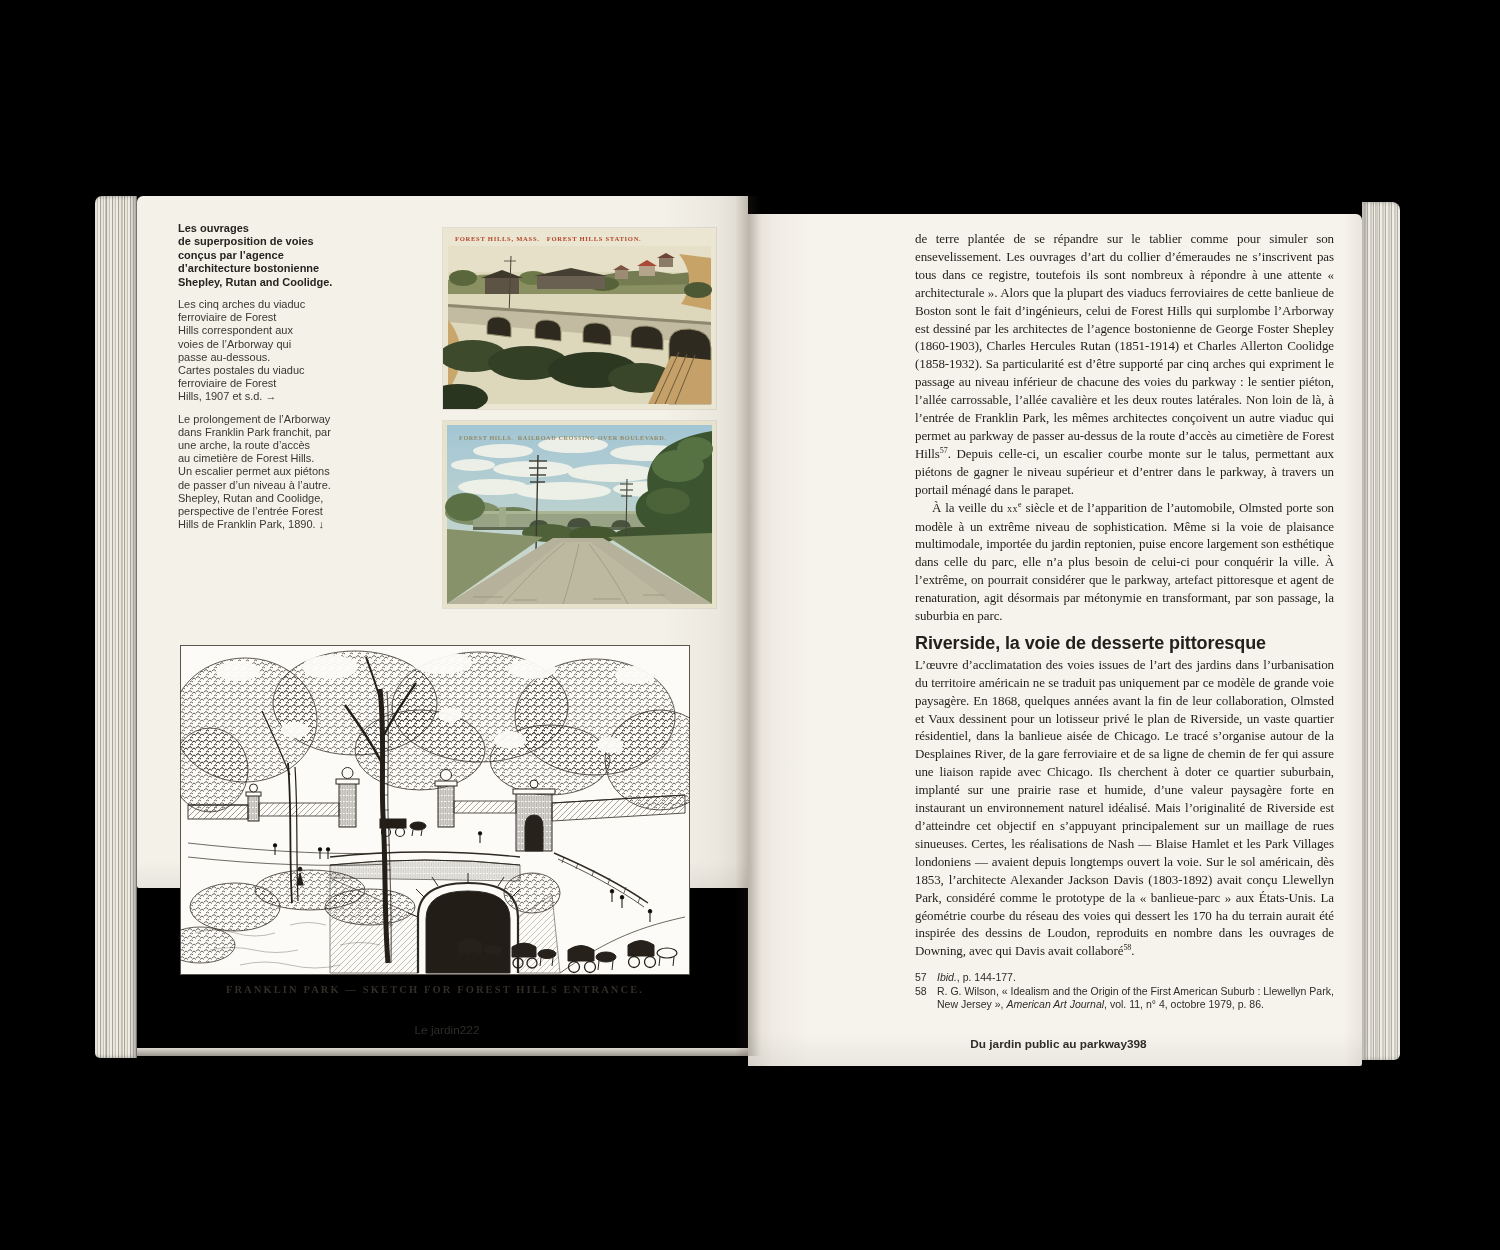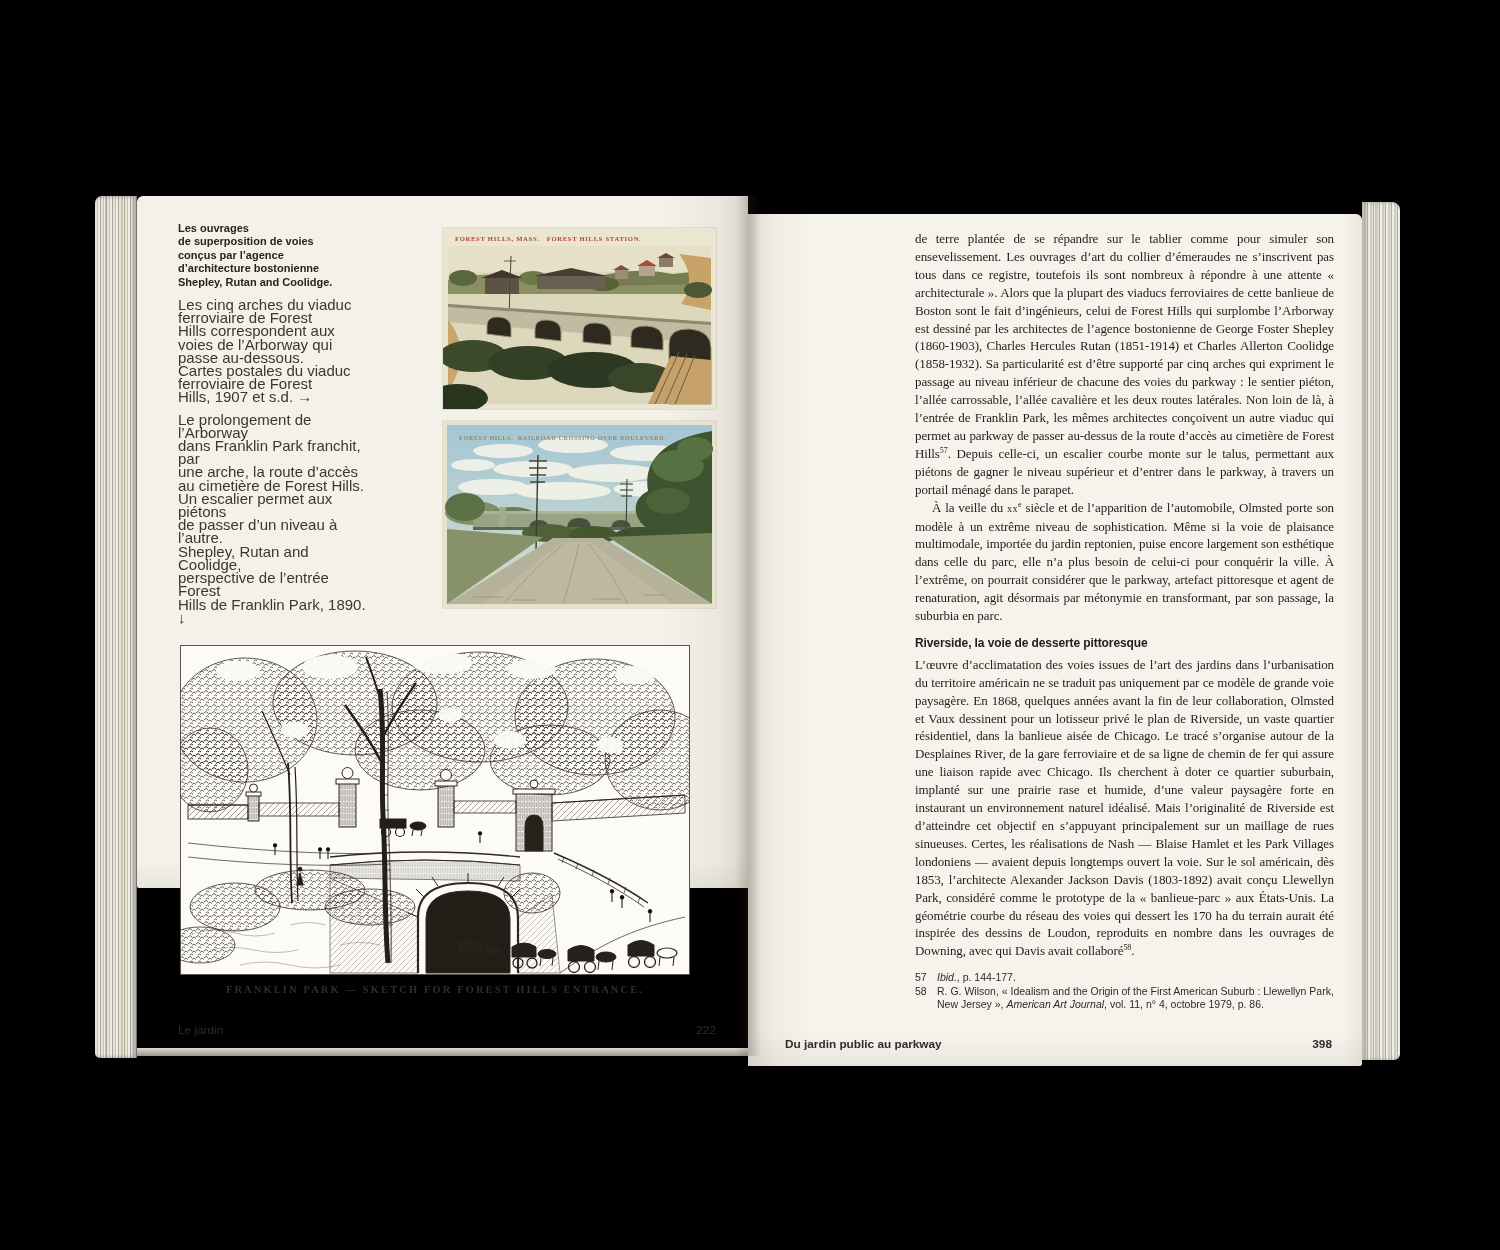--- a/index.html
+++ b/index.html
@@ -34,49 +34,49 @@
                      linear-gradient(270deg,rgba(70,55,35,.07) 0%,rgba(0,0,0,0) 3%),
                      linear-gradient(rgba(0,0,0,0) 96%,rgba(0,0,0,.05) 100%);
     border-radius:0 6px 2px 0;}
   .gutter{position:absolute;left:640px;top:4px;width:26px;height:860px;
     background:linear-gradient(90deg,rgba(60,48,35,0),rgba(60,48,35,.16) 45%,rgba(60,48,35,.22) 55%,rgba(60,48,35,0));}
 
   
   .margin-note{position:absolute;left:41px;top:26px;width:195px;color:#3a3732;}
   .margin-note .mn-title{font-weight:bold;font-size:11px;line-height:13.4px;color:#262420;
     white-space:pre-line;margin:0 0 9px 0;}
-  .margin-note .mn-cap{font-size:15px;line-height:13.2px;white-space:pre-line;margin:4px 0 9px 0;}
+  .margin-note .mn-cap{font-size:11px;line-height:13.2px;white-space:pre-line;margin:4px 0 9px 0;}
 
   .postcard{position:absolute;left:306px;width:273px;background:#ebe6d1;box-shadow:0 0 0 1px rgba(90,80,60,.12);}
   .pc1{top:32px;height:181px;}
   .pc2{top:225px;height:187px;}
   .postcard svg{position:absolute;left:0;top:0;width:100%;height:100%;display:block;}
   .pc-caption{position:absolute;z-index:2;font-family:"Liberation Serif",serif;white-space:pre;font-weight:bold;}
   .pc1 .pc-caption{left:12px;top:7px;color:#b5452c;font-size:6.6px;letter-spacing:.7px;}
   .pc2 .pc-caption{left:16px;top:13px;color:#8f7f52;font-size:6.2px;letter-spacing:.6px;opacity:.85;}
 
   .sketch{position:absolute;left:43px;top:449px;width:510px;height:330px;background:#fcfbf7;}
   .sketch svg{position:absolute;left:0;top:0;width:100%;height:100%;display:block;}
   .sketch-caption{position:absolute;left:43px;top:788px;width:510px;text-align:center;
     font-family:"Liberation Serif",serif;font-size:10.5px;font-weight:bold;letter-spacing:2.1px;color:#332e27;}
 
-  .footer{position:absolute;display:flex;justify-content:space-between;font-size:11.8px;color:#2f2d28;}
+  .footer{position:absolute;display:flex;justify-content:center;font-size:11.8px;color:#2f2d28;}
   .footer-left{left:41px;top:827px;width:538px;}
   .footer-right{left:37px;top:823px;width:547px;font-weight:bold;}
 
   
   .rp-body{position:absolute;left:167px;top:16px;width:419px;height:742px;overflow:hidden;
     font-family:"Liberation Serif",serif;font-size:13px;line-height:17.9px;text-align:justify;
     color:#211e19;letter-spacing:-.1px;}
   .rp-body p{margin:0;}
   .rp-body .indent{text-indent:17px;}
   .sup{font-size:62%;vertical-align:super;line-height:0;}
   .sc{font-size:78%;letter-spacing:.4px;}
   .it{margin-top:20px;}
-  .section-heading{font-family:"Liberation Sans",sans-serif;font-weight:bold;font-size:12px;
+  .section-heading{font-family:"Liberation Sans",sans-serif;font-weight:bold;font-size:18px;
     text-align:left;margin:10px 0 3px 0;color:#23211c;letter-spacing:-.1px;}
 
   .rp-footnotes{position:absolute;left:167px;top:757px;width:430px;font-size:10.5px;line-height:13.6px;color:#2e2c27;}
   .fn{display:flex;}
   .fn-num{width:22px;flex:none;}
   .fn-text{flex:1;}
 </style>
 </head>
 <body>
 

